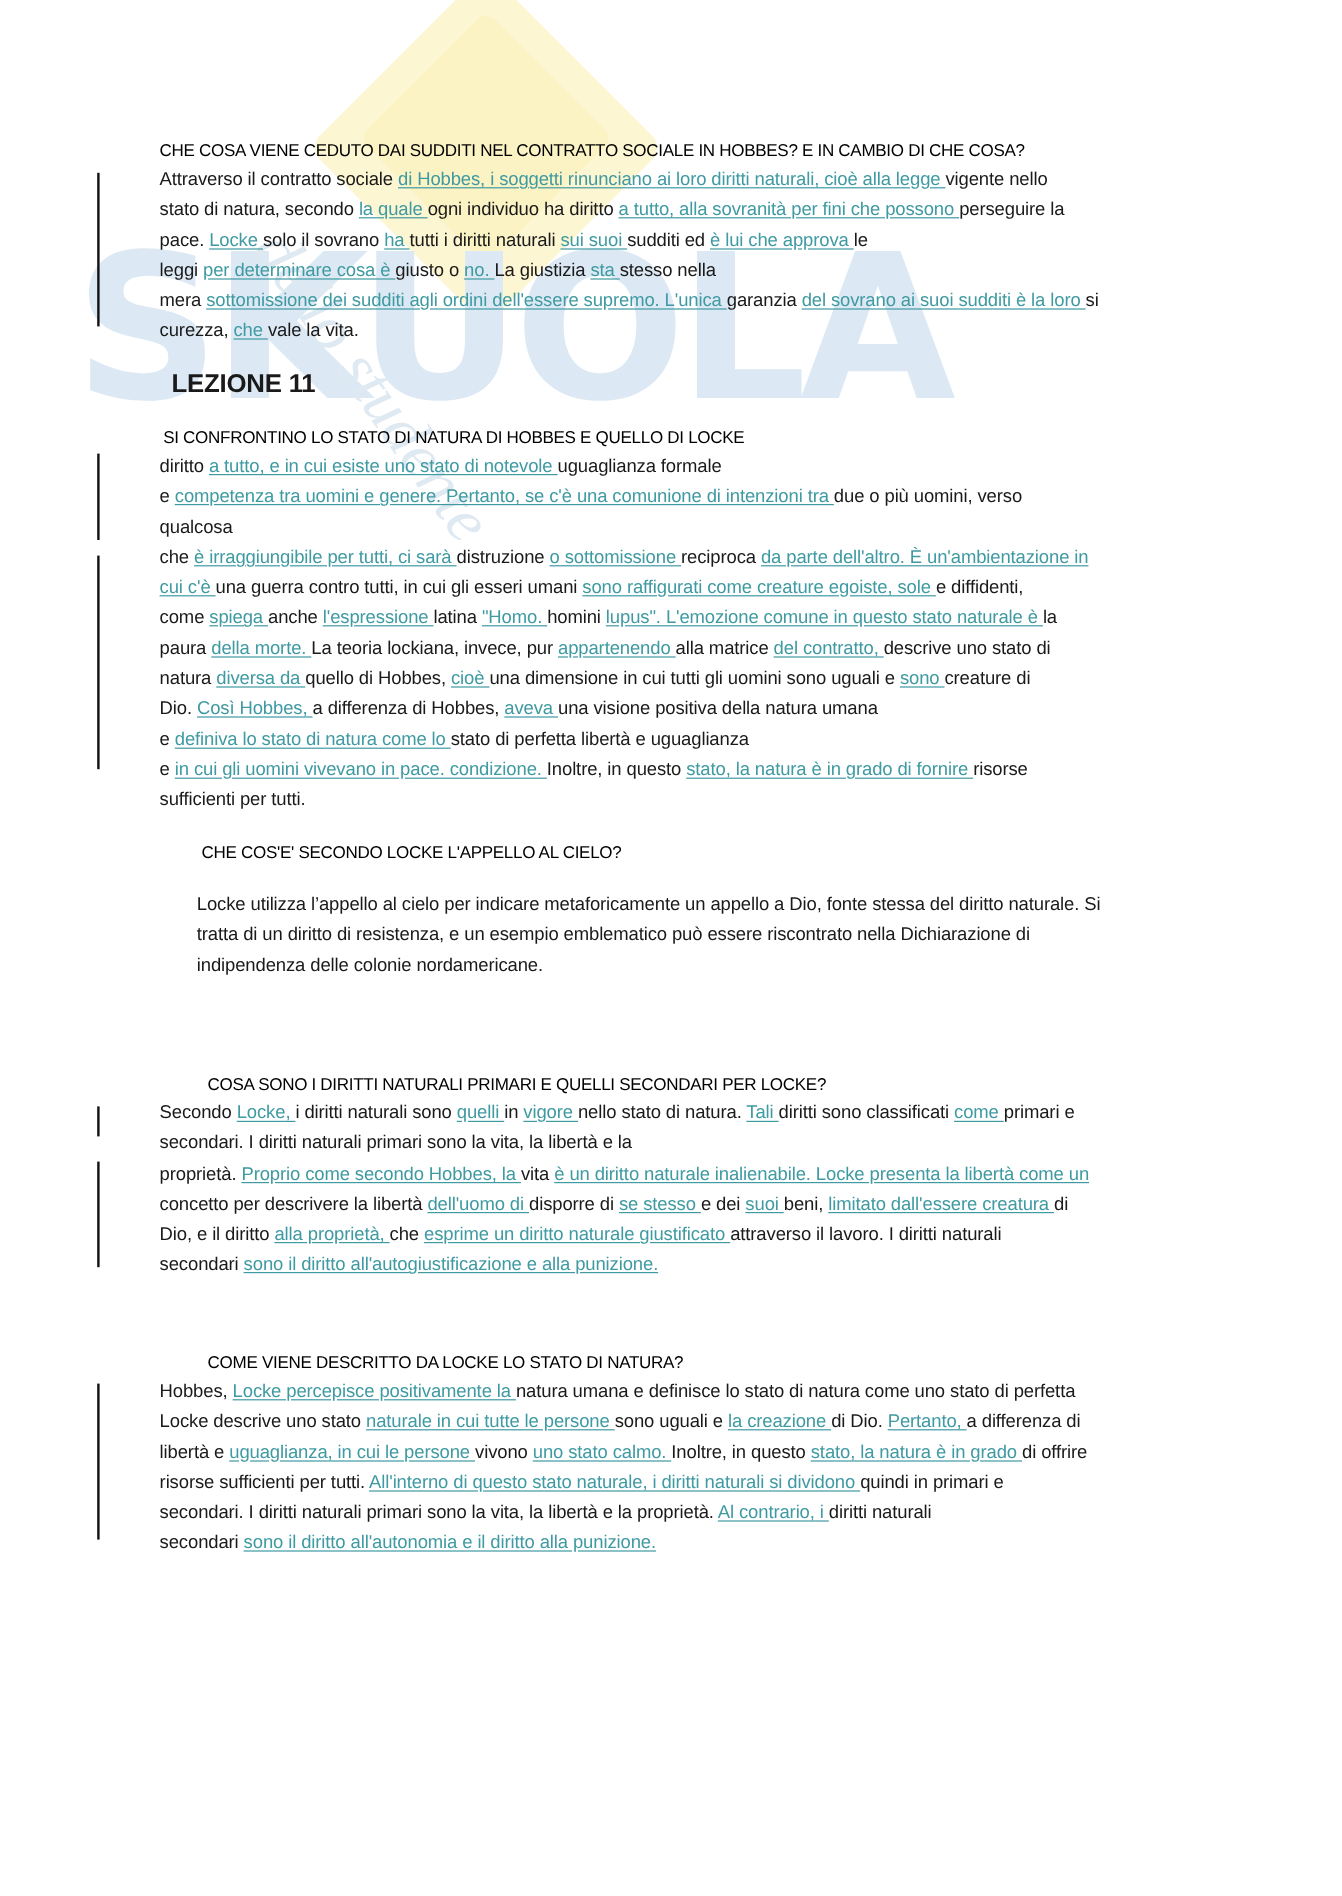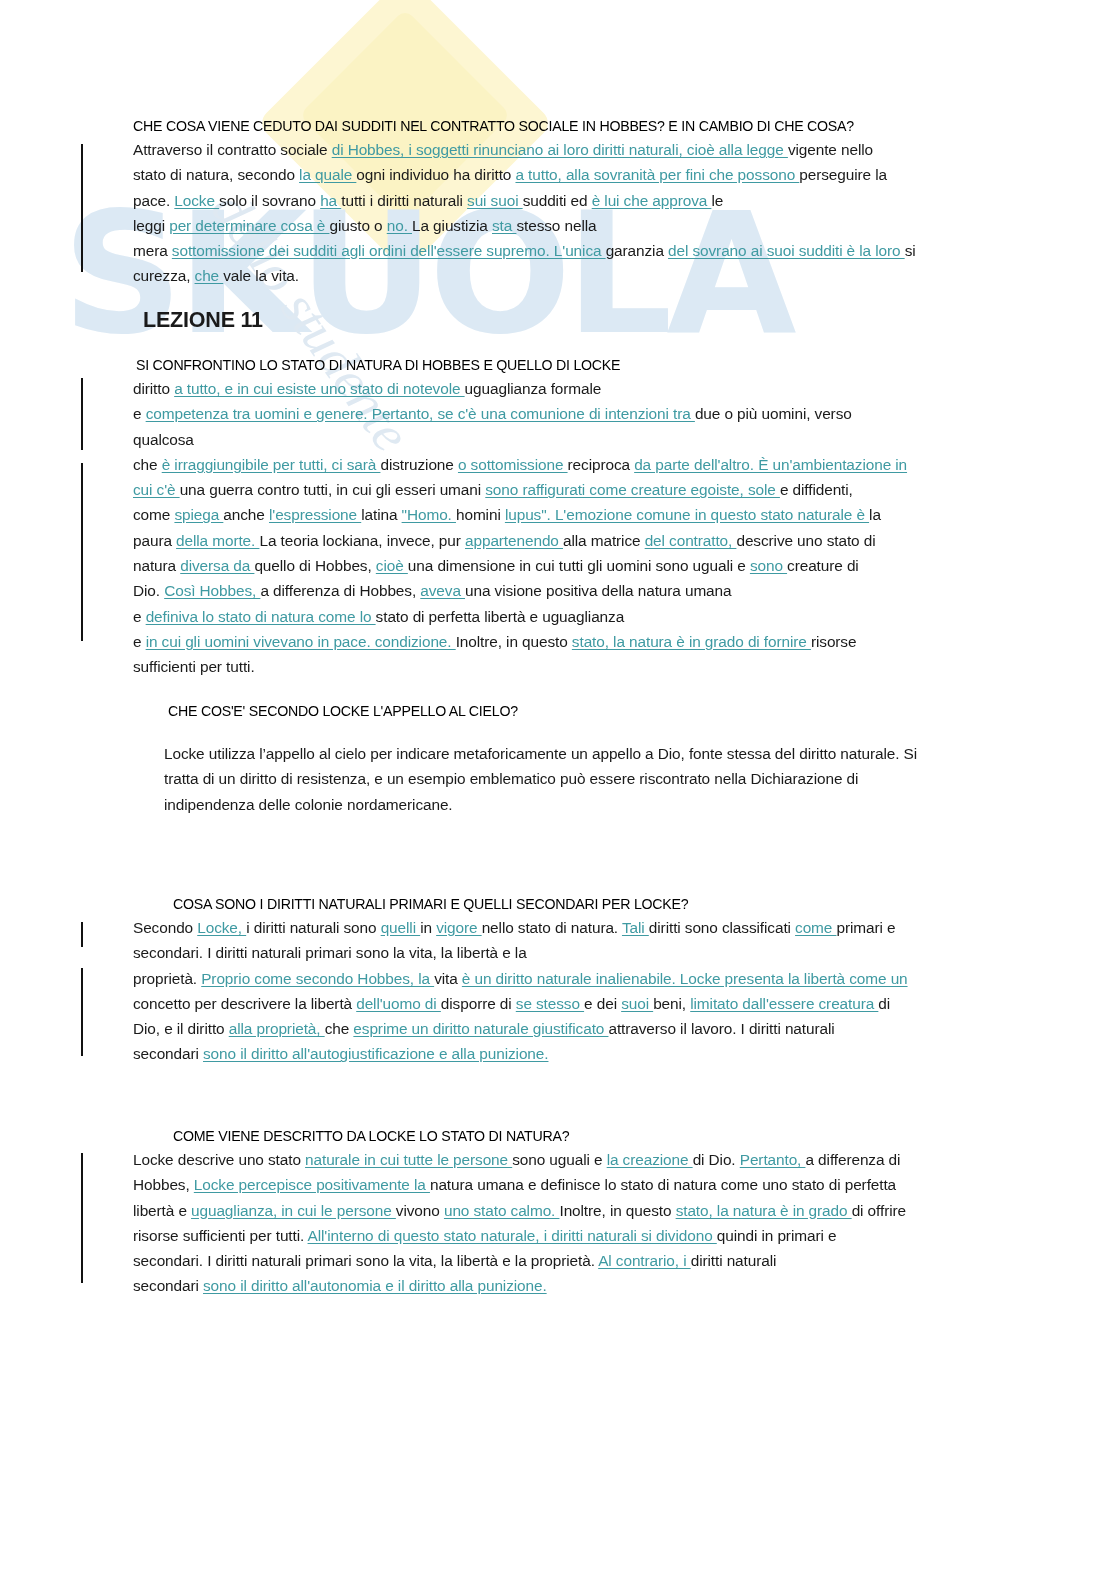--- a/index.html
+++ b/index.html
@@ -191,22 +191,22 @@
           <span class="ln"><span>proprietà. </span><span class="hl">Proprio come secondo Hobbes, la </span><span>vita </span><span class="hl">è un diritto naturale inalienabile. Locke presenta la libertà come un</span></span>
           <span class="ln"><span>concetto per descrivere la libertà </span><span class="hl">dell'uomo di </span><span>disporre di </span><span class="hl">se stesso </span><span>e dei </span><span class="hl">suoi </span><span>beni, </span><span class="hl">limitato dall'essere creatura </span><span>di</span></span>
           <span class="ln"><span>Dio, e il diritto </span><span class="hl">alla proprietà, </span><span>che </span><span class="hl">esprime un diritto naturale giustificato </span><span>attraverso il lavoro. I diritti naturali</span></span>
           <span class="ln"><span>secondari </span><span class="hl">sono il diritto all'autogiustificazione e alla punizione.</span></span>
         </div>
     </div>
 
     <div class="blk" style="top:1128px;">
       <div class="qhead" style="margin-left:40px;">COME VIENE DESCRITTO DA LOCKE LO STATO DI NATURA?</div>
       <div class="para">
+          <span class="ln"><span>Hobbes, </span><span class="hl">Locke percepisce positivamente la </span><span>natura umana e definisce lo stato di natura come uno stato di perfetta</span></span>
           <span class="ln"><span>Locke descrive uno stato </span><span class="hl">naturale in cui tutte le persone </span><span>sono uguali e </span><span class="hl">la creazione </span><span>di Dio. </span><span class="hl">Pertanto, </span><span>a differenza di</span></span>
-          <span class="ln"><span>Hobbes, </span><span class="hl">Locke percepisce positivamente la </span><span>natura umana e definisce lo stato di natura come uno stato di perfetta</span></span>
           <span class="ln"><span>libertà e </span><span class="hl">uguaglianza, in cui le persone </span><span>vivono </span><span class="hl">uno stato calmo. </span><span>Inoltre, in questo </span><span class="hl">stato, la natura è in grado </span><span>di offrire</span></span>
           <span class="ln"><span>risorse sufficienti per tutti. </span><span class="hl">All'interno di questo stato naturale, i diritti naturali si dividono </span><span>quindi in primari e</span></span>
           <span class="ln"><span>secondari. I diritti naturali primari sono la vita, la libertà e la proprietà. </span><span class="hl">Al contrario, i </span><span>diritti naturali</span></span>
           <span class="ln"><span>secondari </span><span class="hl">sono il diritto all'autonomia e il diritto alla punizione.</span></span>
         </div>
     </div>
 
   </div>
 </div>
 

